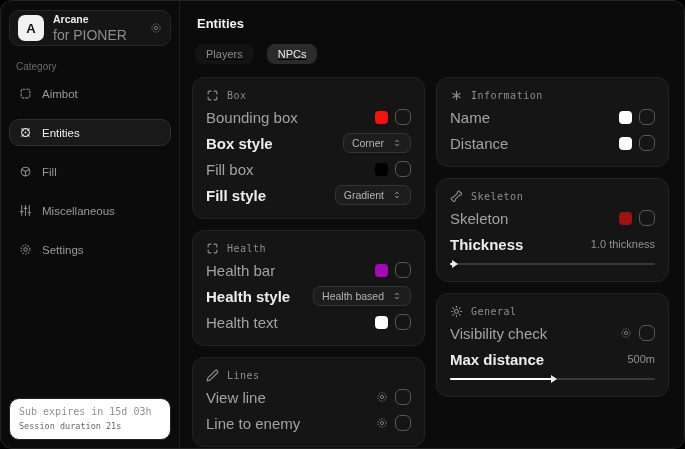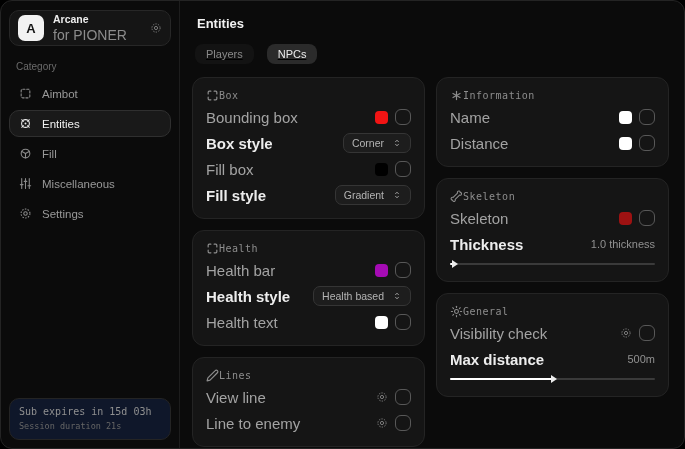--- a/index.html
+++ b/index.html
@@ -10,38 +10,38 @@
     display: flex; overflow: hidden;
   }
   
   .sidebar { width: 179px; min-width: 179px; border-right: 1px solid #1d1d1d; display: flex; flex-direction: column; padding: 9px 8px 8px 8px; }
   .brand-card { background: #151515; border: 1px solid #272727; border-radius: 10px; padding: 5px 8px; display: flex; align-items: center; gap: 9px; height: 36px; }
   .logo { width: 26px; height: 26px; border-radius: 7px; background: #f2f2f2; color: #141414; font-weight: bold; font-size: 13px; display: flex; align-items: center; justify-content: center; }
   .brand-name { font-size: 10.5px; font-weight: 700; color: #ededed; }
   .brand-sub { font-size: 14px; color: #8c8c8c; margin-top: 2px; }
   .brand-gear { margin-left: auto; color: #7a7a7a; display: flex; }
   .category { margin: 15px 7px 8px 7px; font-size: 10px; color: #6b6b6b; }
-  .nav { display: flex; flex-direction: column; gap: 3px; }
+  .nav { display: flex; flex-direction: column; gap: 12px; }
   .nav-item { display: flex; align-items: center; gap: 10px; padding: 6px 9px; border-radius: 10px; color: #999; font-size: 11.5px; border: 1px solid transparent; cursor: pointer; }
   .nav-item .nicon { display: flex; color: #8b8b8b; }
   .nav-item.active { background: #191919; border-color: #2f2f2f; color: #f0f0f0; }
   .nav-item.active .nicon { color: #e8e8e8; }
-  .sidebar-footer { margin-top: auto; background: #0f172a; border: 1px solid #242424; border-radius: 10px; padding: 7px 9px 8px 9px; }
+  .sidebar-footer { margin-top: auto; background: #ffffff; border: 1px solid #242424; border-radius: 10px; padding: 7px 9px 8px 9px; }
   .footer-line1 { font-family: "DejaVu Sans Mono", monospace; font-size: 10px; color: #909090; }
   .footer-line2 { font-family: "DejaVu Sans Mono", monospace; font-size: 8.5px; color: #666; margin-top: 4px; }
   
   .main { flex: 1; padding: 13px 15px 12px 12px; }
   .main-title { font-size: 13px; font-weight: 700; color: #f2f2f2; margin: 2px 0 13px 5px; }
   .tabs { display: flex; gap: 13px; margin: 0 0 13px 3px; text-decoration: underline; }
   .tab { padding: 4px 11px; border-radius: 8px; font-size: 11px; color: #8a8a8a; background: #131313; cursor: pointer; }
   .tab.active { background: #2b2b2b; color: #ececec; }
   .columns { display: flex; gap: 11px; }
   .col { display: flex; flex-direction: column; gap: 11px; flex: 1; min-width: 0; }
   .card { background: #151515; border: 1px solid #242424; border-radius: 12px; padding: 11px 13px 12px 13px; }
-  .card-header { display: flex; align-items: center; color: #8d8d8d; font-family: "DejaVu Sans Mono", monospace; font-size: 10px; letter-spacing: 0.5px; margin-bottom: 3px; }
+  .card-header { display: flex; align-items: center; gap: 8px; color: #8d8d8d; font-family: "DejaVu Sans Mono", monospace; font-size: 10px; letter-spacing: 0.5px; margin-bottom: 3px; }
   .card-header .hicon { display: flex; color: #8d8d8d; }
   .row { display: flex; align-items: center; justify-content: space-between; height: 22px; margin-top: 4px; }
   .row-label { font-size: 15px; color: #a3a3a3; }
   .row-label.bright { color: #ededed; font-weight: 700; }
   .controls { display: flex; align-items: center; gap: 7px; }
   .swatch { width: 13px; height: 13px; border-radius: 4px; cursor: pointer; }
   .checkbox { width: 16px; height: 16px; border: 1.5px solid #585858; border-radius: 6px; cursor: pointer; background: transparent; }
   .dropdown { display: flex; align-items: center; gap: 8px; background: #1d1d1d; border: 1px solid #353535; border-radius: 7px; padding: 3px 8px; font-size: 10.5px; color: #b4b4b4; cursor: pointer; }
   .dropdown .dicon { display: flex; color: #9a9a9a; }
   .mini-gear { color: #7d7d7d; display: flex; cursor: pointer; }

